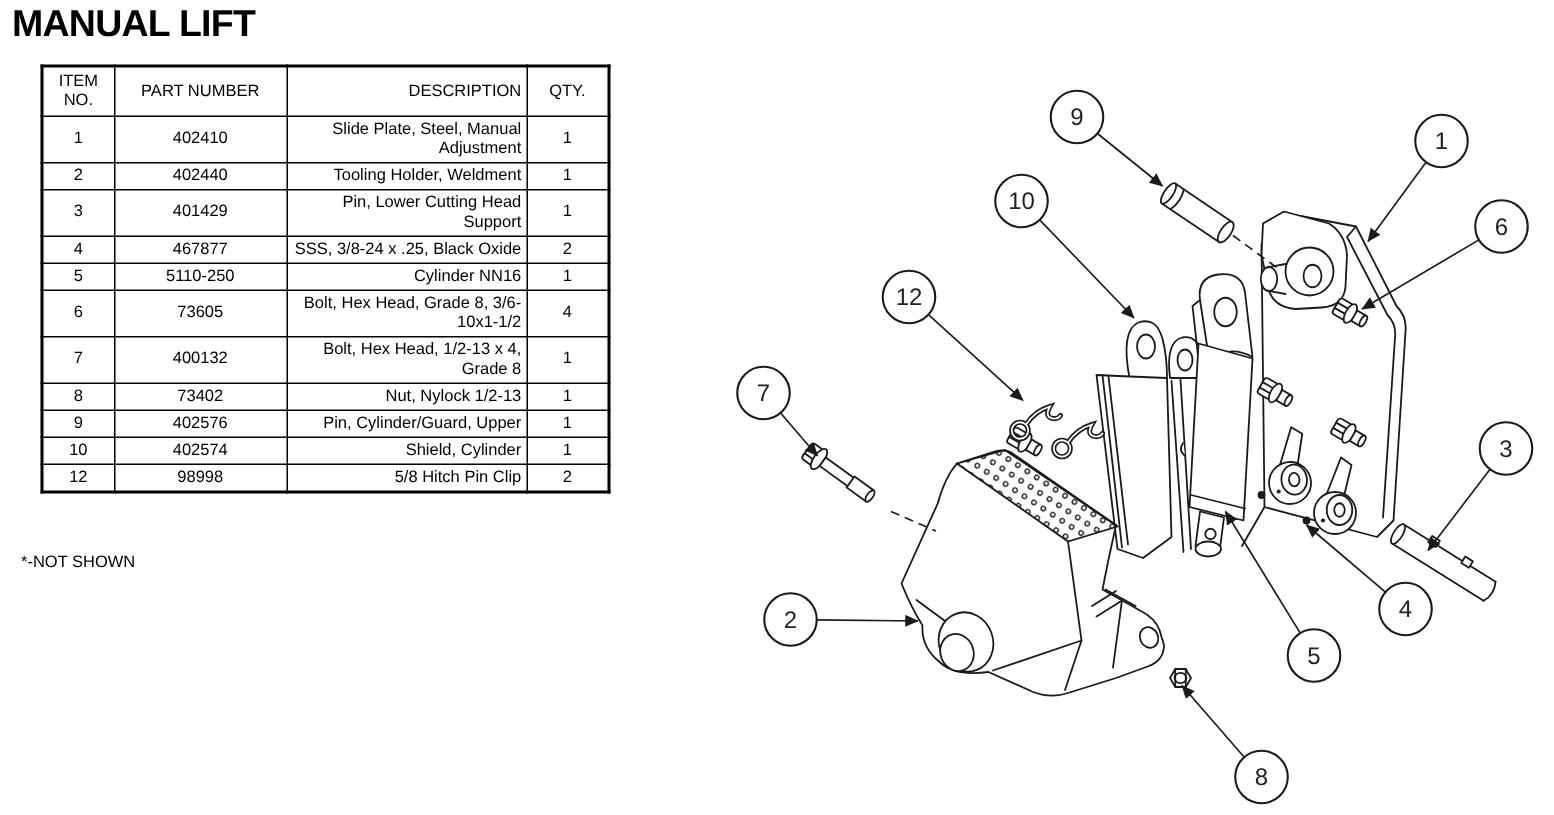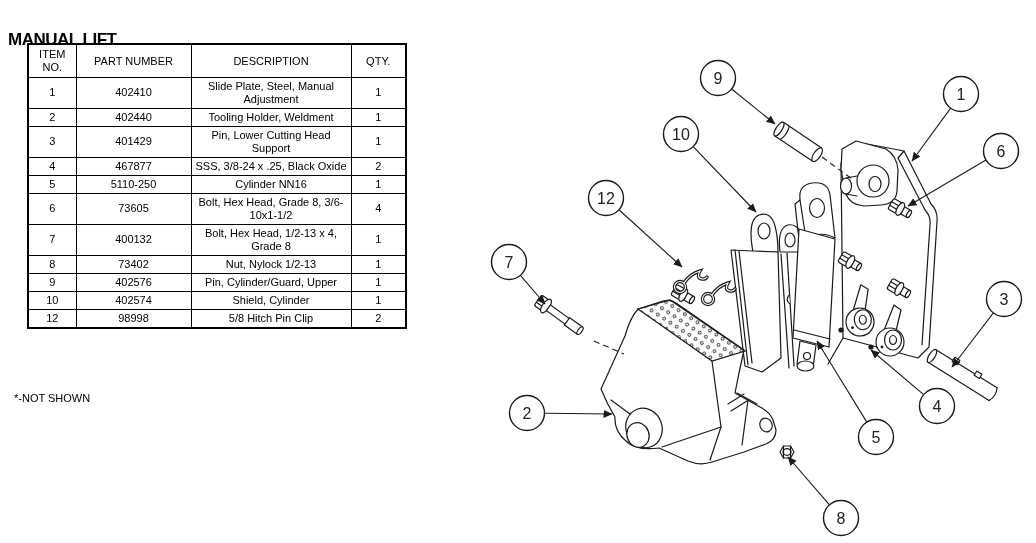--- a/index.html
+++ b/index.html
@@ -1,23 +1,23 @@
 <!DOCTYPE html>
 <html><head>
 <meta charset="utf-8">
 <style>
   html,body{margin:0;padding:0;background:#fff;width:1036px;height:543px;overflow:hidden;}
   body{font-family:"Liberation Sans",sans-serif;color:#000;position:relative;}
-  .page-title{position:absolute;left:8px;top:2px;font-size:17px;font-weight:700;letter-spacing:-0.5px;margin-top:28px;}
+  .page-title{position:absolute;left:8px;top:2px;font-size:25px;font-weight:700;letter-spacing:-0.5px;}
   .parts-table{position:absolute;left:27px;top:43px;border-collapse:collapse;border:2px solid #000;table-layout:fixed;}
   .parts-table td,.parts-table th{border:1px solid #000;font-size:11px;line-height:1.18;padding:2px 3px;vertical-align:middle;font-weight:400;}
   .parts-table th{height:28px;}
   .c{text-align:center;}
-  .l{text-align:center;}
-  .footnote{position:absolute;left:14px;top:369px;font-size:11px;margin-top:23px;}
+  .l{text-align:right;}
+  .footnote{position:absolute;left:14px;top:369px;font-size:11px;}
   svg text{font-family:"Liberation Sans",sans-serif;}
   .ln{stroke:#1a1a1a;stroke-width:1.2;fill:none;stroke-linejoin:round;stroke-linecap:round;}
   .wh{stroke:#1a1a1a;stroke-width:1.2;fill:#fff;stroke-linejoin:round;}
   .dk{fill:#1a1a1a;stroke:none;}
   .dash{stroke:#1a1a1a;stroke-width:1.1;fill:none;stroke-dasharray:6 4;}
 </style>
 </head>
 <body>
 
 <div class="page-title">MANUAL LIFT</div>

